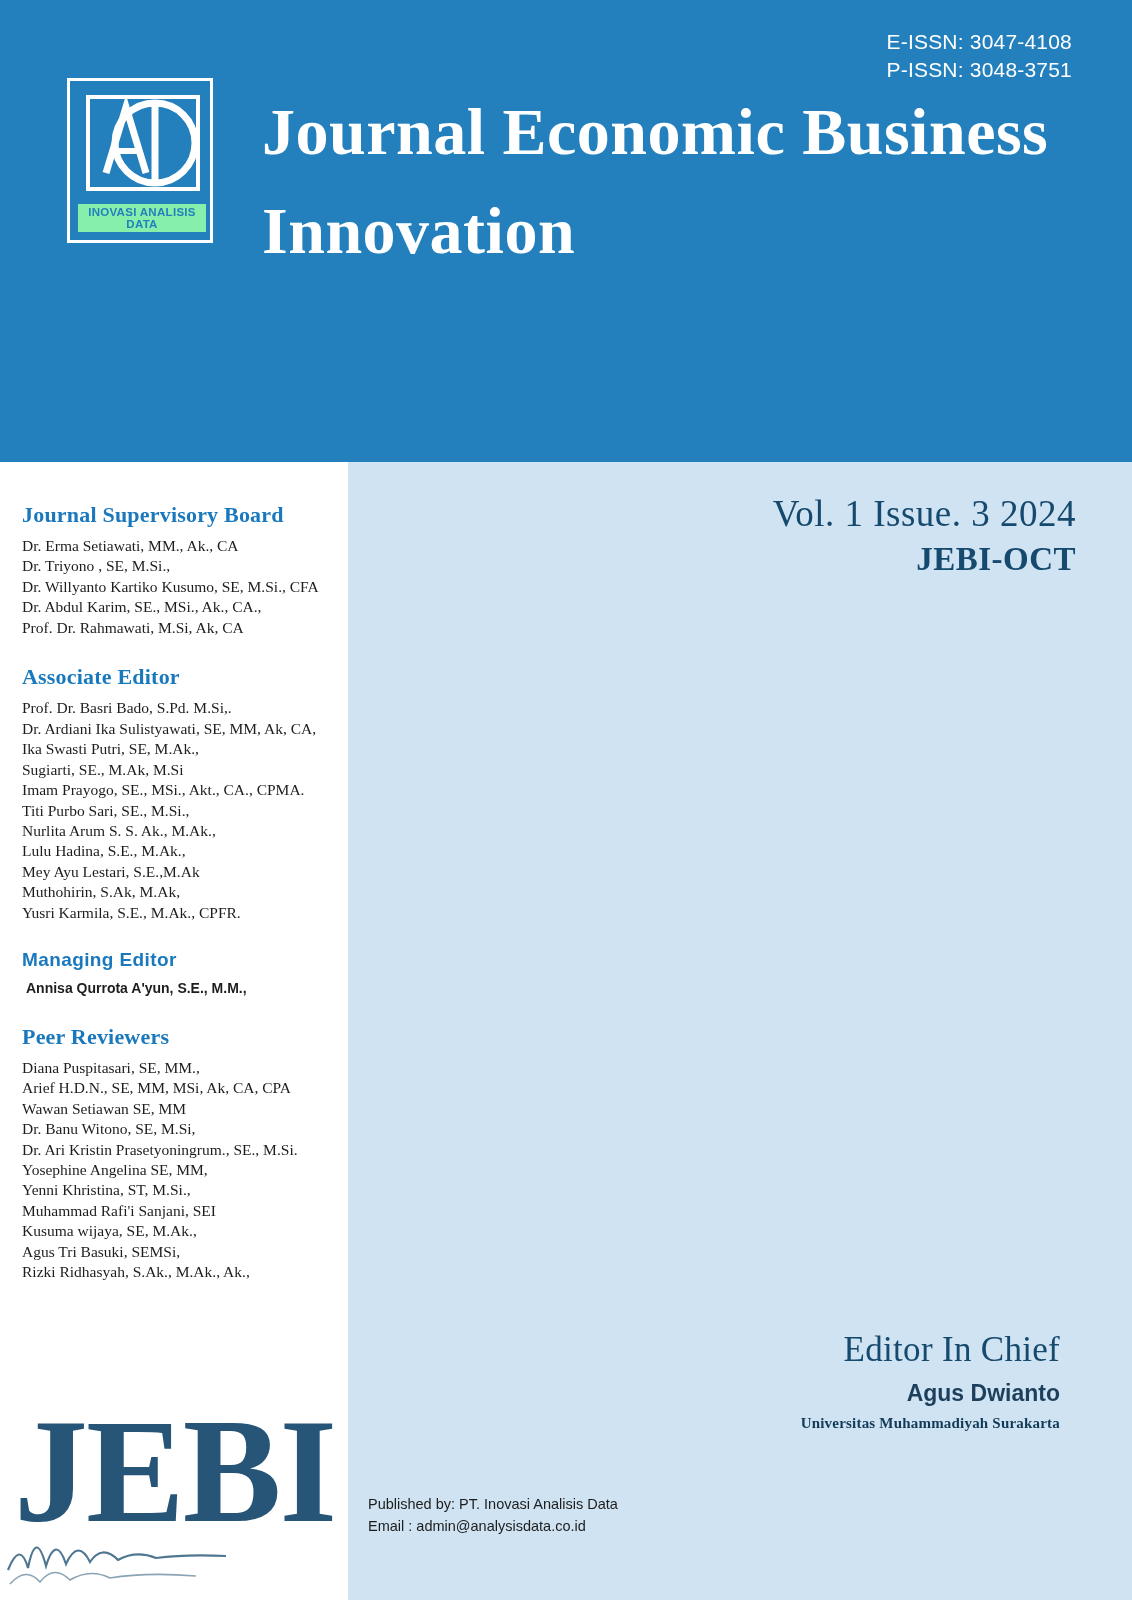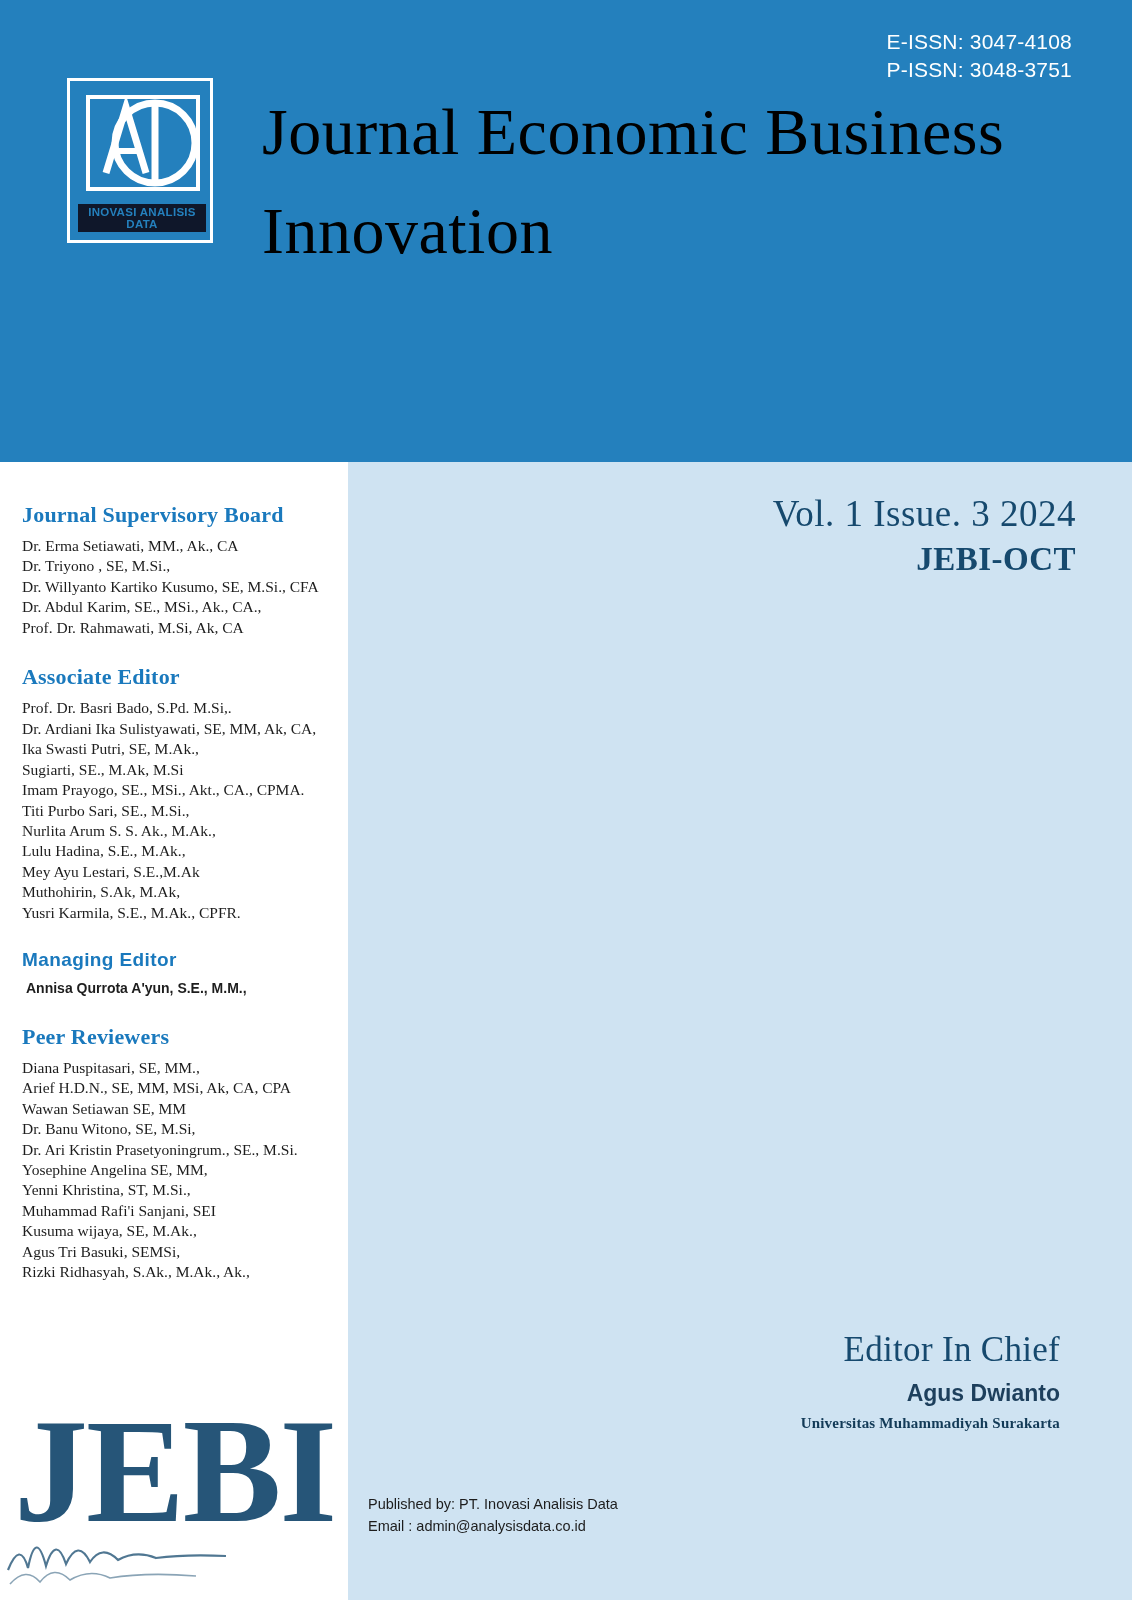--- a/index.html
+++ b/index.html
@@ -51,37 +51,37 @@
     position: absolute;
     left: 0; top: 0;
     width: 146px;
     height: 165px;
   }
   .logo-caption {
     position: absolute;
     left: 8px;
     bottom: 8px;
     width: 128px;
-    background: #0f172a;
+    background: #86efac;
     color: #2480bd;
     text-align: center;
     font-family: "Liberation Sans", sans-serif;
     font-weight: bold;
     font-size: 11.5px;
     letter-spacing: 0.3px;
     padding: 2px 0;
   }
   .journal-title {
     position: absolute;
     left: 262px;
     top: 82px;
     width: 820px;
-    color: #000000;
-    font-family: "Liberation Serif", serif;
-    font-weight: normal;
+    color: #ffffff;
+    font-family: "Liberation Serif", serif;
+    font-weight: bold;
     font-size: 66px;
     line-height: 1.5;
     letter-spacing: 0.5px;
   }
   
   .left-col {
     position: absolute;
     left: 0;
     top: 462px;
     width: 348px;

